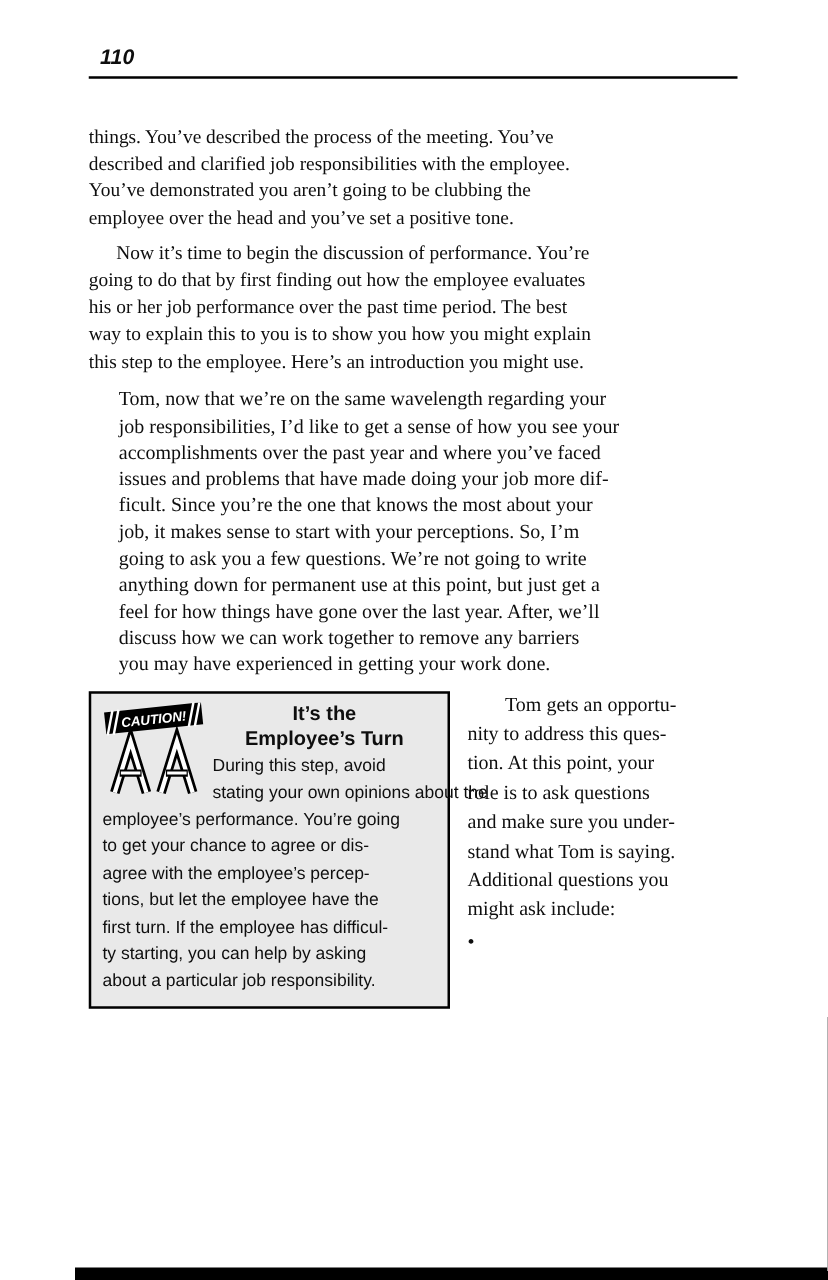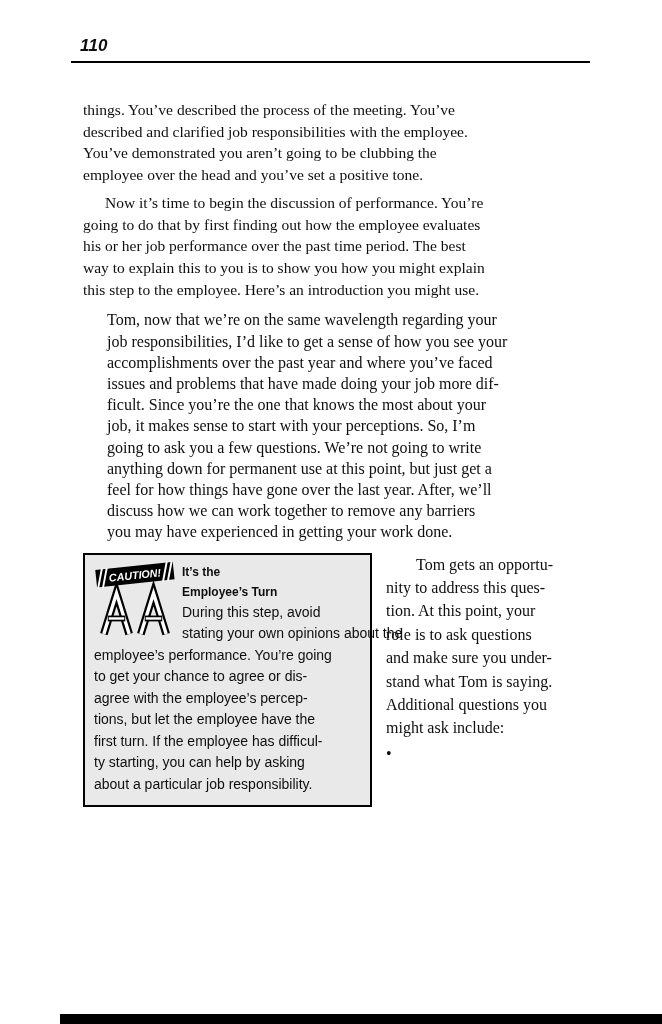--- a/index.html
+++ b/index.html
@@ -18,21 +18,21 @@
     font-family:"Liberation Sans", sans-serif;
     font-weight:bold; font-style:italic; font-size:17px;
     letter-spacing:.2px;
     margin-left:24px;
   }
   .head-rule {
     position:absolute; left:71px; top:61px; width:519px; height:2px;
     background:#000;
   }
   .content {
-    position:absolute; left:83px; top:99px; width:522px;
+    position:absolute; left:71px; top:99px; width:522px;
   }
   .para {
     white-space:pre;
     font-size:15.5px; line-height:21.7px;
   }
   .para.first { margin-bottom:6px; }
   .para.second { text-indent:22px; margin-bottom:9px;font-family:Liberation Serif, serif; }
   .quote {
     white-space:pre;
     margin-left:24px;
@@ -50,22 +50,22 @@
     font-family:"Liberation Sans", sans-serif;
     font-size:14px; line-height:21.5px;
   }
   .caution-icon {
     float:left;
     width:82px; height:74px;
     margin:2px 6px 2px 0;
   }
   .caution-title {
     white-space:pre-line;
-    text-align:left;
-    font-weight:bold; font-size:12px; line-height:20px;
+    text-align:center;
+    font-weight:bold; font-size:16px; line-height:20px;
     padding-top:2px;
   }
   .caution-text { white-space:pre; }
   .right-col {
     flex:1 1 auto;
     padding-left:14px;
     font-size:16px; line-height:23.4px;
   }
   .right-para { white-space:pre; text-indent:30px;font-family:Liberation Serif, serif; }
   .bullet-row { display:flex; margin-top:2px; }

